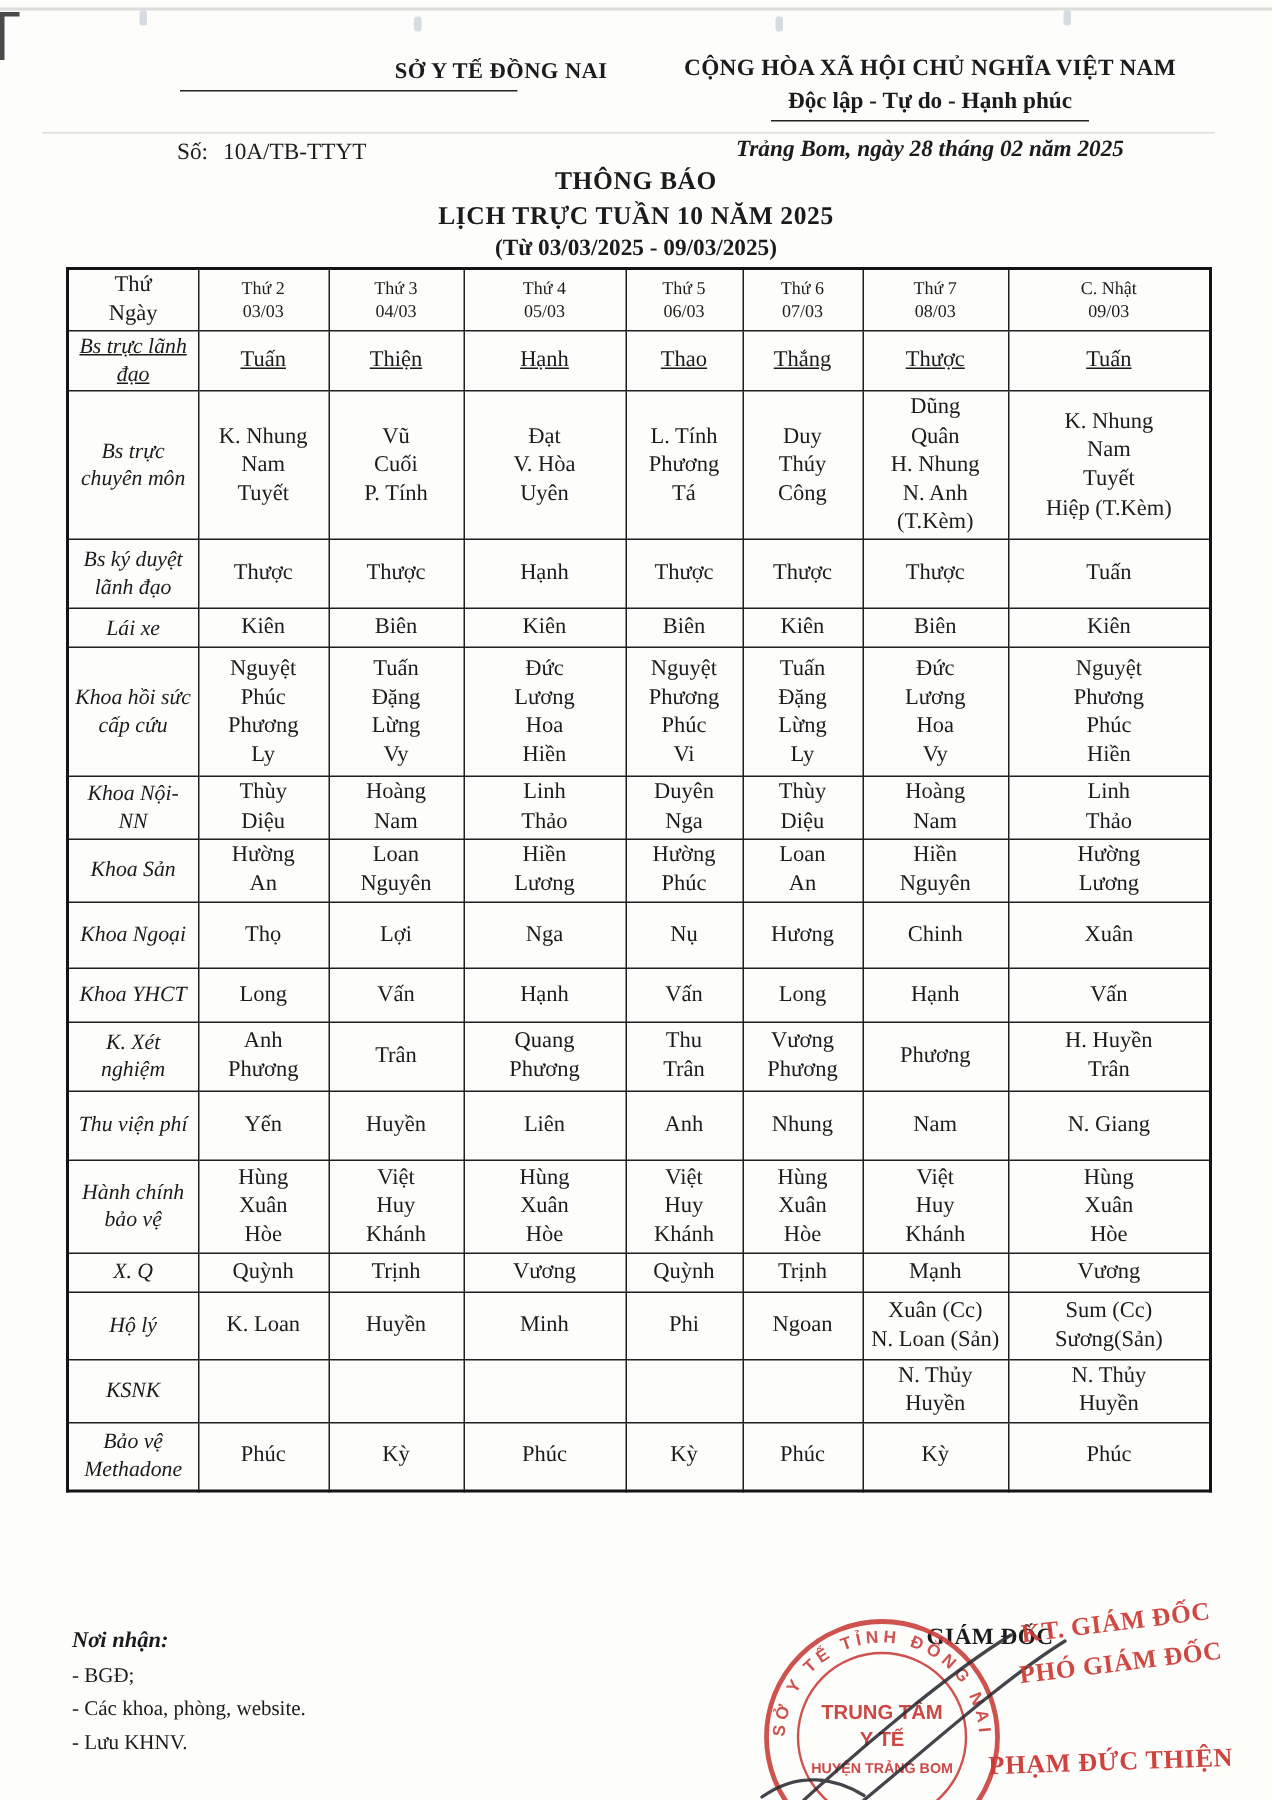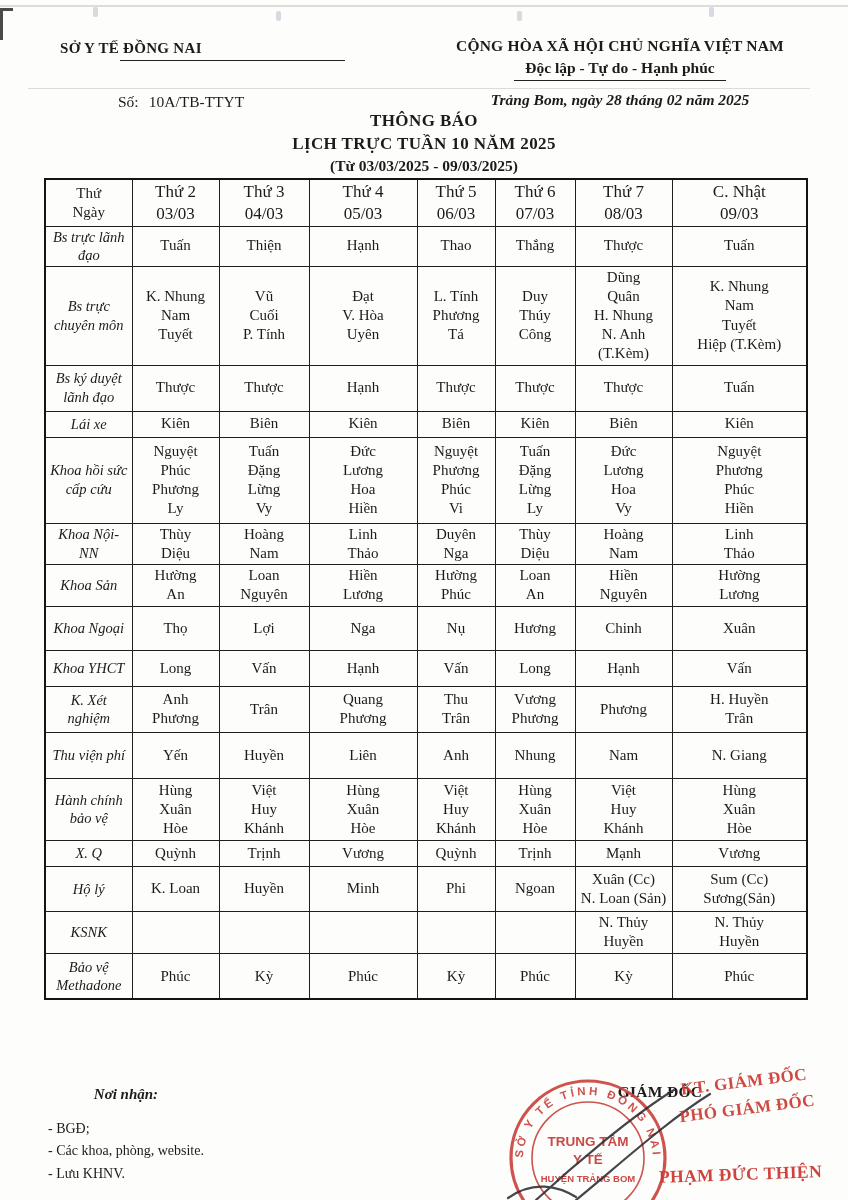--- a/index.html
+++ b/index.html
@@ -10,21 +10,21 @@
   
   .edge-line { position:absolute; top:5px; left:0; width:848px; height:2px; background:#c6c6c6; opacity:.6; }
   .corner-mark-v { position:absolute; top:8px; left:0; width:3px; height:32px; background:#4a4a4a; }
   .corner-mark-h { position:absolute; top:8px; left:0; width:13px; height:3px; background:#4a4a4a; }
   .tick { position:absolute; width:5px; height:10px; background:#a3b2c2; opacity:.45; border-radius:2px; }
   .tick.t1{ top:7px; left:93px; } .tick.t2{ top:11px; left:276px; }
   .tick.t3{ top:11px; left:517px; } .tick.t4{ top:7px; left:709px; }
   .faint-rule { position:absolute; top:88px; left:28px; width:782px; height:1px; background:#dcdcda; }
 
   
-  .org-block { position:absolute; left:60px; top:38px; width:345px; text-align:left; line-height:1.35; }
+  .org-block { position:absolute; left:60px; top:38px; width:345px; text-align:right; line-height:1.35; }
   .org-top { font-size:15px; font-weight:600; letter-spacing:.3px; }
   .org-bottom { font-size:15.5px; font-weight:700; letter-spacing:.3px; }
   .org-underline { width:225px; height:0; border-bottom:1.6px solid #222; margin:2px auto 0; }
 
   .national-block { position:absolute; left:420px; top:35px; width:400px; text-align:center; line-height:1.4; }
   .national-top { font-size:15.5px; font-weight:700; letter-spacing:.2px; }
   .national-bottom { font-size:15.5px; font-weight:700; }
   .motto-underline { width:212px; height:0; border-bottom:1.6px solid #222; margin:2px auto 0; }
 
   .doc-number { position:absolute; left:118px; top:93px; font-size:15.5px; }
@@ -35,27 +35,27 @@
   .title-1 { font-size:17px; font-weight:700; letter-spacing:.4px; }
   .title-2 { font-size:17px; font-weight:700; letter-spacing:.4px; margin-top:3px; }
   .title-3 { font-size:15.5px; font-weight:600; margin-top:3px; }
 
   
   table.duty { position:absolute; left:44px; top:178px; width:762px; border-collapse:collapse; table-layout:fixed; }
   .cell { border:1.6px solid #1f1f1f; text-align:center; vertical-align:middle; white-space:pre-line; line-height:1.28; font-weight:400; }
   table.duty { border:2.4px solid #141414; }
   thead tr { height:40px; }
   .corner { font-size:15px; padding:1px 2px; }
-  .day-h { font-size:17px; padding:1px 1px; }
+  .day-h { font-size:12px; padding:1px 1px; }
   .row-label { font-style:italic; font-size:14.5px; padding:1px 3px; font-weight:400; }
   .name-cell { font-size:15px; padding:1px 2px; }
 
   
   .recipients { position:absolute; left:48px; top:1082px; font-size:14px; line-height:1.6; }
-  .recipients-title { font-size:15px; font-weight:700; font-style:italic; margin-bottom:12px;text-align:center; }
+  .recipients-title { font-size:15px; font-weight:700; font-style:italic; margin-bottom:1px; }
   .director-title { position:absolute; left:560px; top:1083px; width:200px; text-align:center; font-size:15.5px; font-weight:700; letter-spacing:.3px; }
 
   .stamp-overlay { position:absolute; left:638px; top:1068px; width:215px; text-align:center; color:#cc3a34; font-weight:700; font-size:17px; line-height:1.6; letter-spacing:.4px; transform:rotate(-7deg); opacity:.92; }
   .signer-name { position:absolute; left:628px; top:1164px; width:225px; text-align:center; color:#cc3a34; font-weight:700; font-size:17.5px; letter-spacing:.4px; transform:rotate(-2deg); opacity:.95; }
 
   .stamp-svg { position:absolute; left:500px; top:1070px; }
   .signature-svg { position:absolute; left:478px; top:1080px; }
 </style>
 </head>
 <body>
@@ -112,21 +112,21 @@
           <th class="cell day-h"><div>Thứ 2</div><div>03/03</div></th>
           <th class="cell day-h"><div>Thứ 3</div><div>04/03</div></th>
           <th class="cell day-h"><div>Thứ 4</div><div>05/03</div></th>
           <th class="cell day-h"><div>Thứ 5</div><div>06/03</div></th>
           <th class="cell day-h"><div>Thứ 6</div><div>07/03</div></th>
           <th class="cell day-h"><div>Thứ 7</div><div>08/03</div></th>
           <th class="cell day-h"><div>C. Nhật</div><div>09/03</div></th>
         </tr>
     </thead>
     <tbody id="table-body">
-        <tr style="height: 38px;">
+        <tr style="height: 38px; text-decoration: underline;">
           <th class="cell row-label">Bs trực lãnh đạo</th>
           <td class="cell name-cell">Tuấn</td>
           <td class="cell name-cell">Thiện</td>
           <td class="cell name-cell">Hạnh</td>
           <td class="cell name-cell">Thao</td>
           <td class="cell name-cell">Thắng</td>
           <td class="cell name-cell">Thược</td>
           <td class="cell name-cell">Tuấn</td>
         </tr>
         <tr style="height: 85px;">

